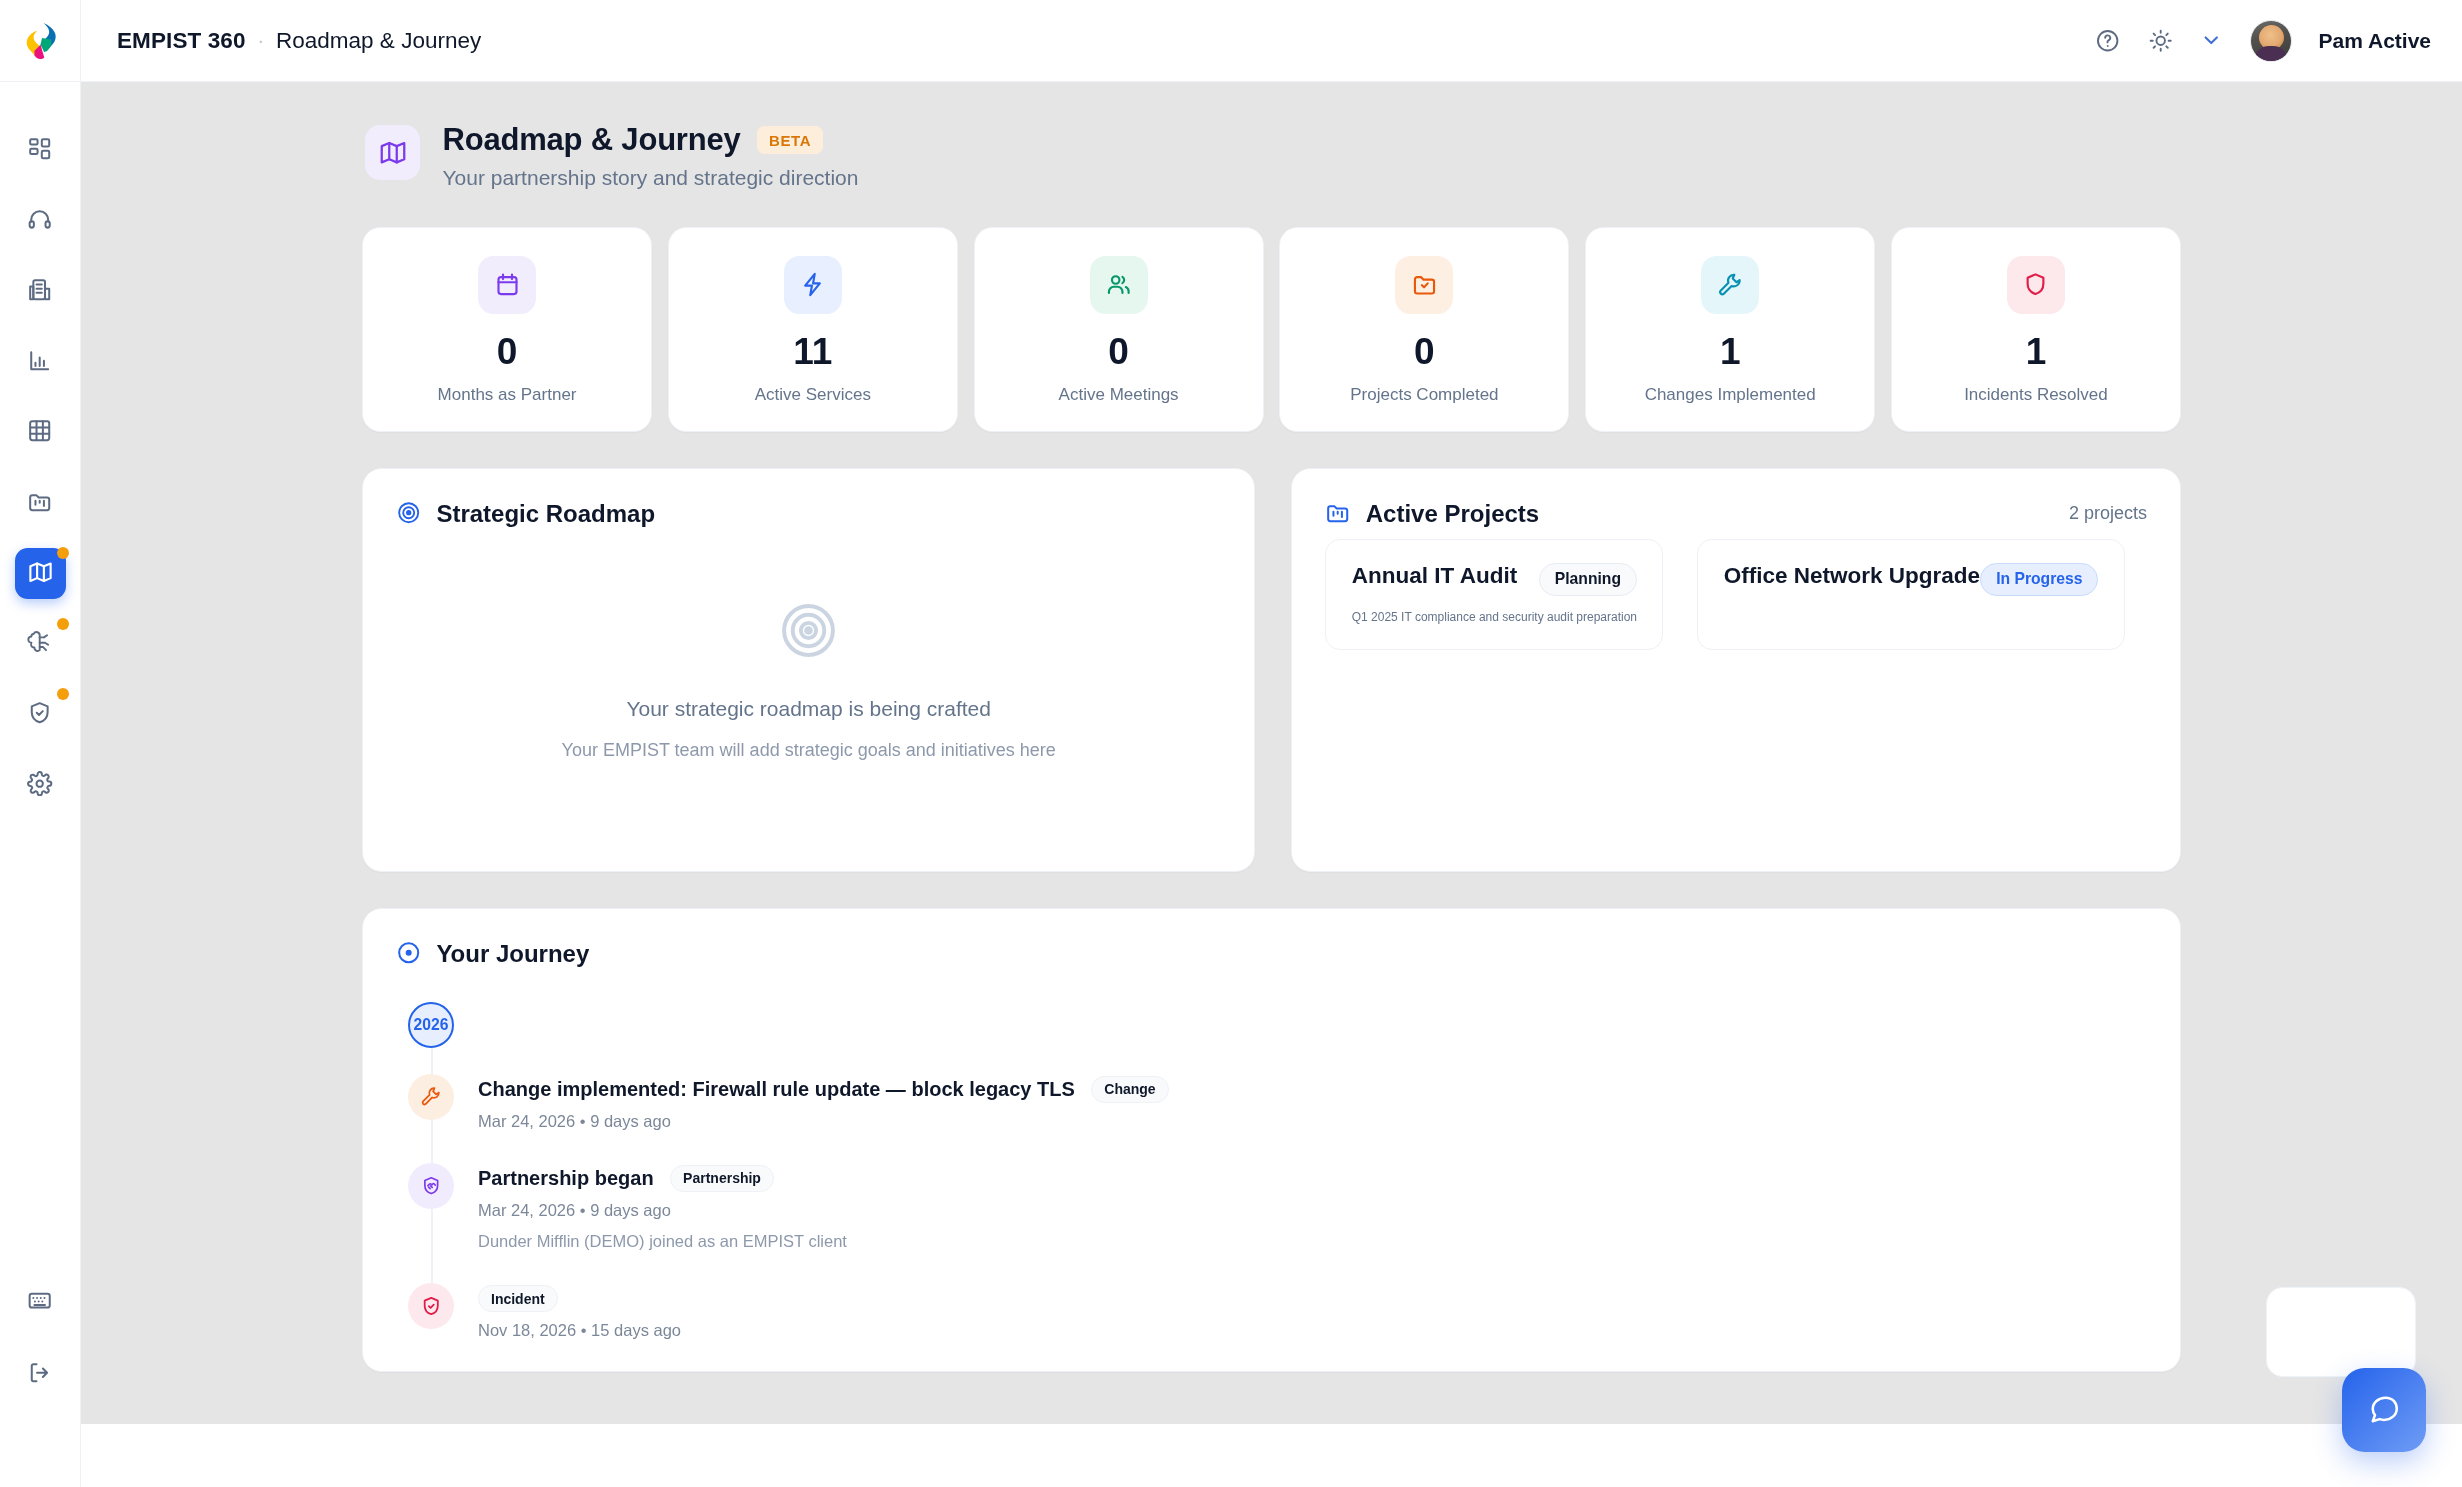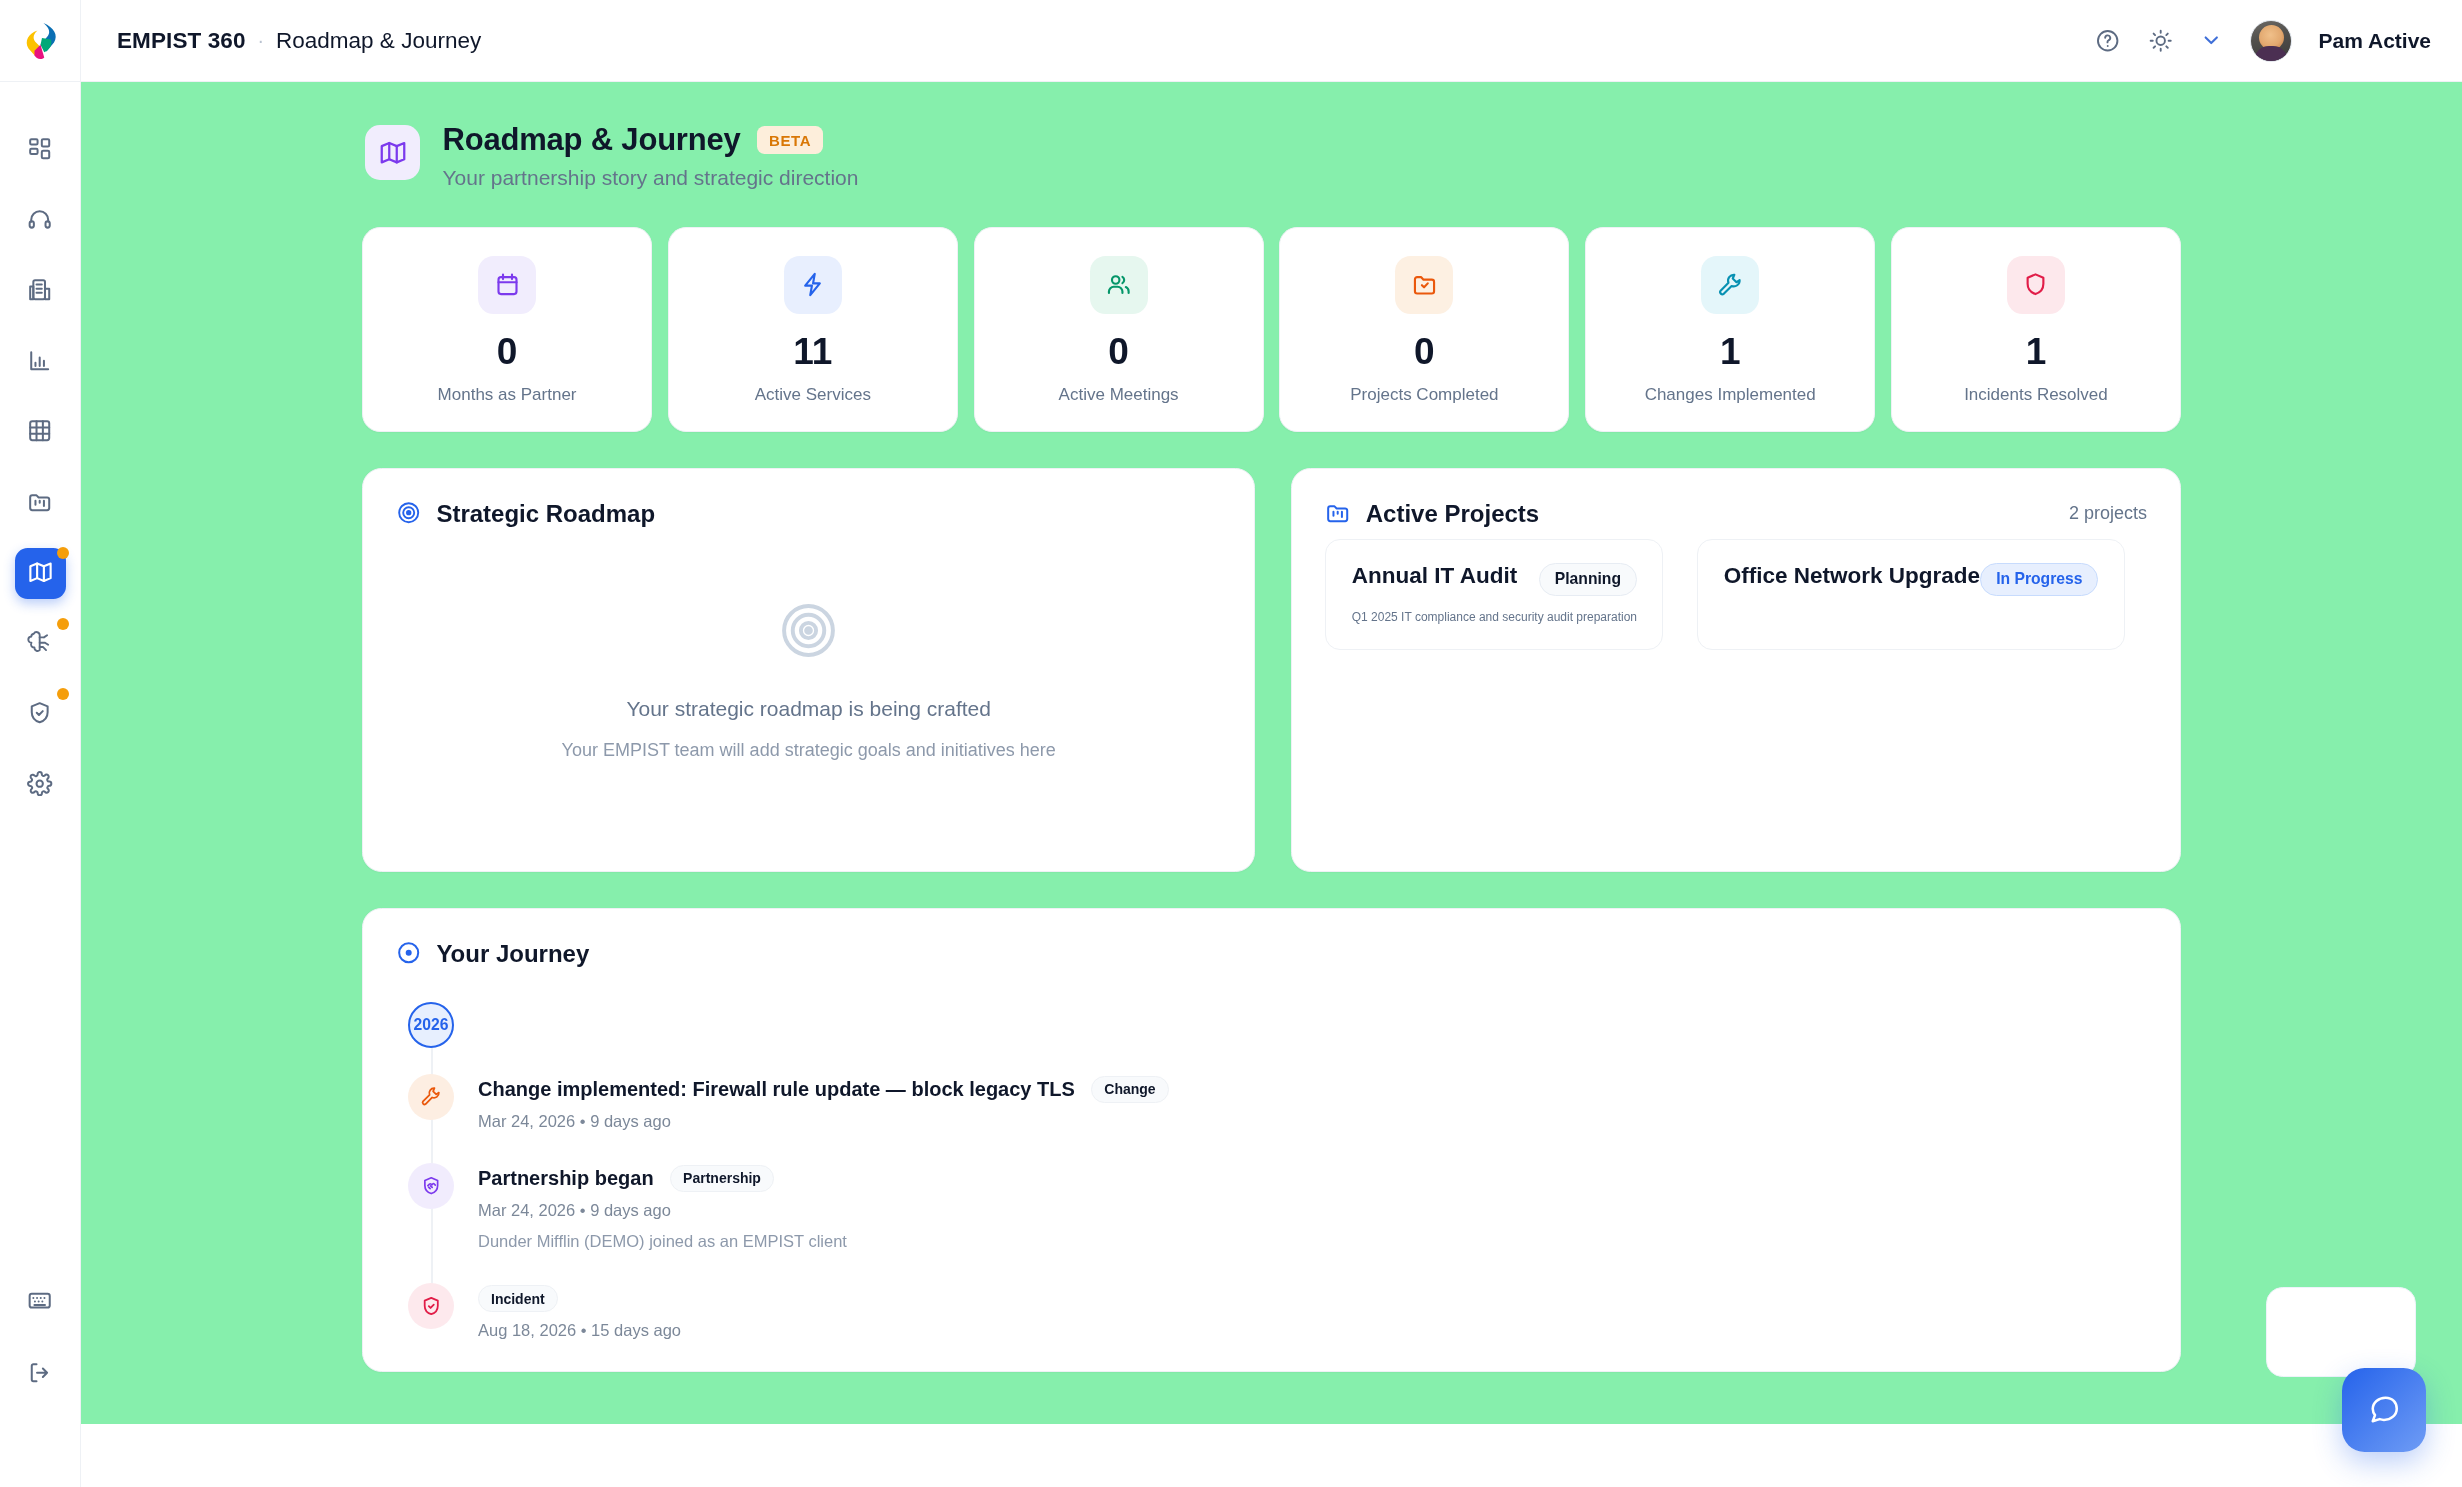--- a/index.html
+++ b/index.html
@@ -38,21 +38,21 @@
   .nav-item.active { background: #2563eb; color: #ffffff; box-shadow: 0 4.5px 12px rgba(37,99,235,.32); }
   .nav-item .dot {
     position: absolute; top: -0.7px; right: -3px;
     width: 12px; height: 12px; border-radius: 50%;
     background: #f59e0b;
   }
   .nav-spacer { flex: 1; }
   .nav-bottom { display: flex; flex-direction: column; align-items: center; gap: 21px; margin-bottom: 88px; }
 
   
-  .main { flex: 1; height: 1424px; display: flex; flex-direction: column; background: #86efac; }
+  .main { flex: 1; height: 1424px; display: flex; flex-direction: column; background: #e5e5e5; }
 
   .topbar {
     height: 82px; flex: 0 0 82px;
     border-bottom: 1.5px solid #eef1f5;
     display: flex; align-items: center;
     padding: 0 31px 0 36px;
     background: #fff;
   }
   .brand { font-size: 22.5px; font-weight: 700; color: #0f172a; letter-spacing: 0.1px; }
   .crumb-sep { color: #b9c2d0; font-size: 19.5px; margin: 0 12px; }
@@ -554,21 +554,21 @@
                 <span class="tl-bullet" style="background:#fde9ed;color:#e11d48">
                   <svg width="22.5" height="22.5" viewBox="0 0 24 24" fill="none" stroke="currentColor" stroke-width="1.9" stroke-linecap="round" stroke-linejoin="round">
                     <path d="M12 3 5 6v5.4c0 4.4 2.9 7.8 7 9.1 4.1-1.3 7-4.7 7-9.1V6z"></path>
                       <path d="m9.4 11.9 1.9 1.9 3.4-3.5"></path>
                   </svg>
                 </span>
                 <div class="tl-body">
                   <div class="tl-title-row">
                     <span class="tag-pill">Incident</span>
                   </div>
-                  <div class="tl-date">Aug 18, 2026 • 15 days ago</div>
+                  <div class="tl-date">Nov 18, 2026 • 15 days ago</div>
                 </div>
               </div>
 
             </div>
           </div>
         </section>
 
       </div>
     </main>
   </div>

